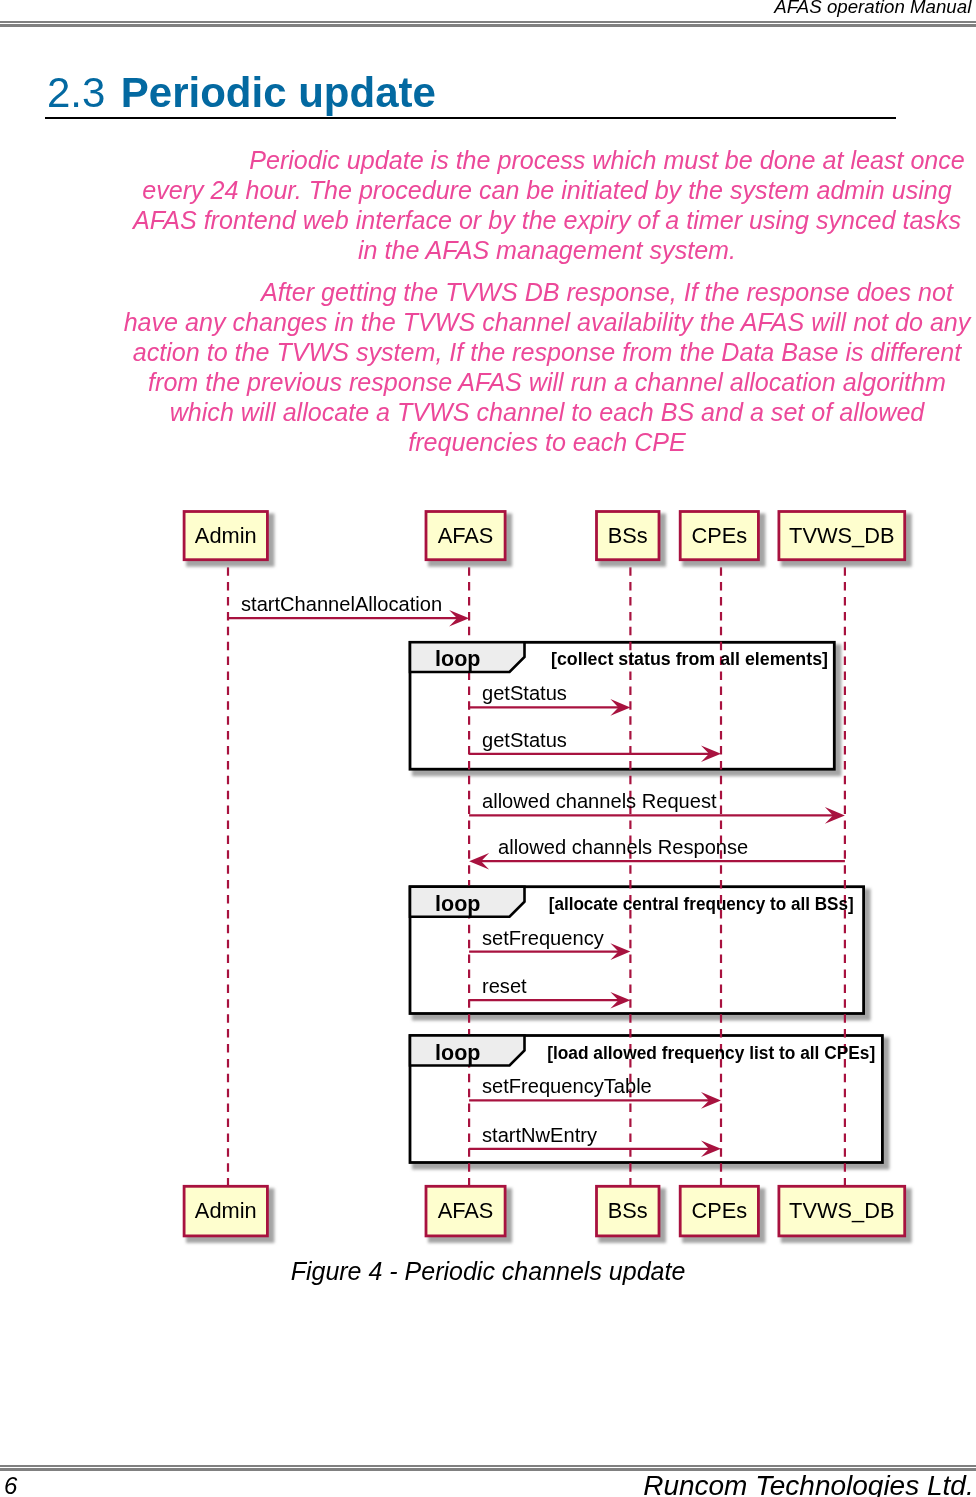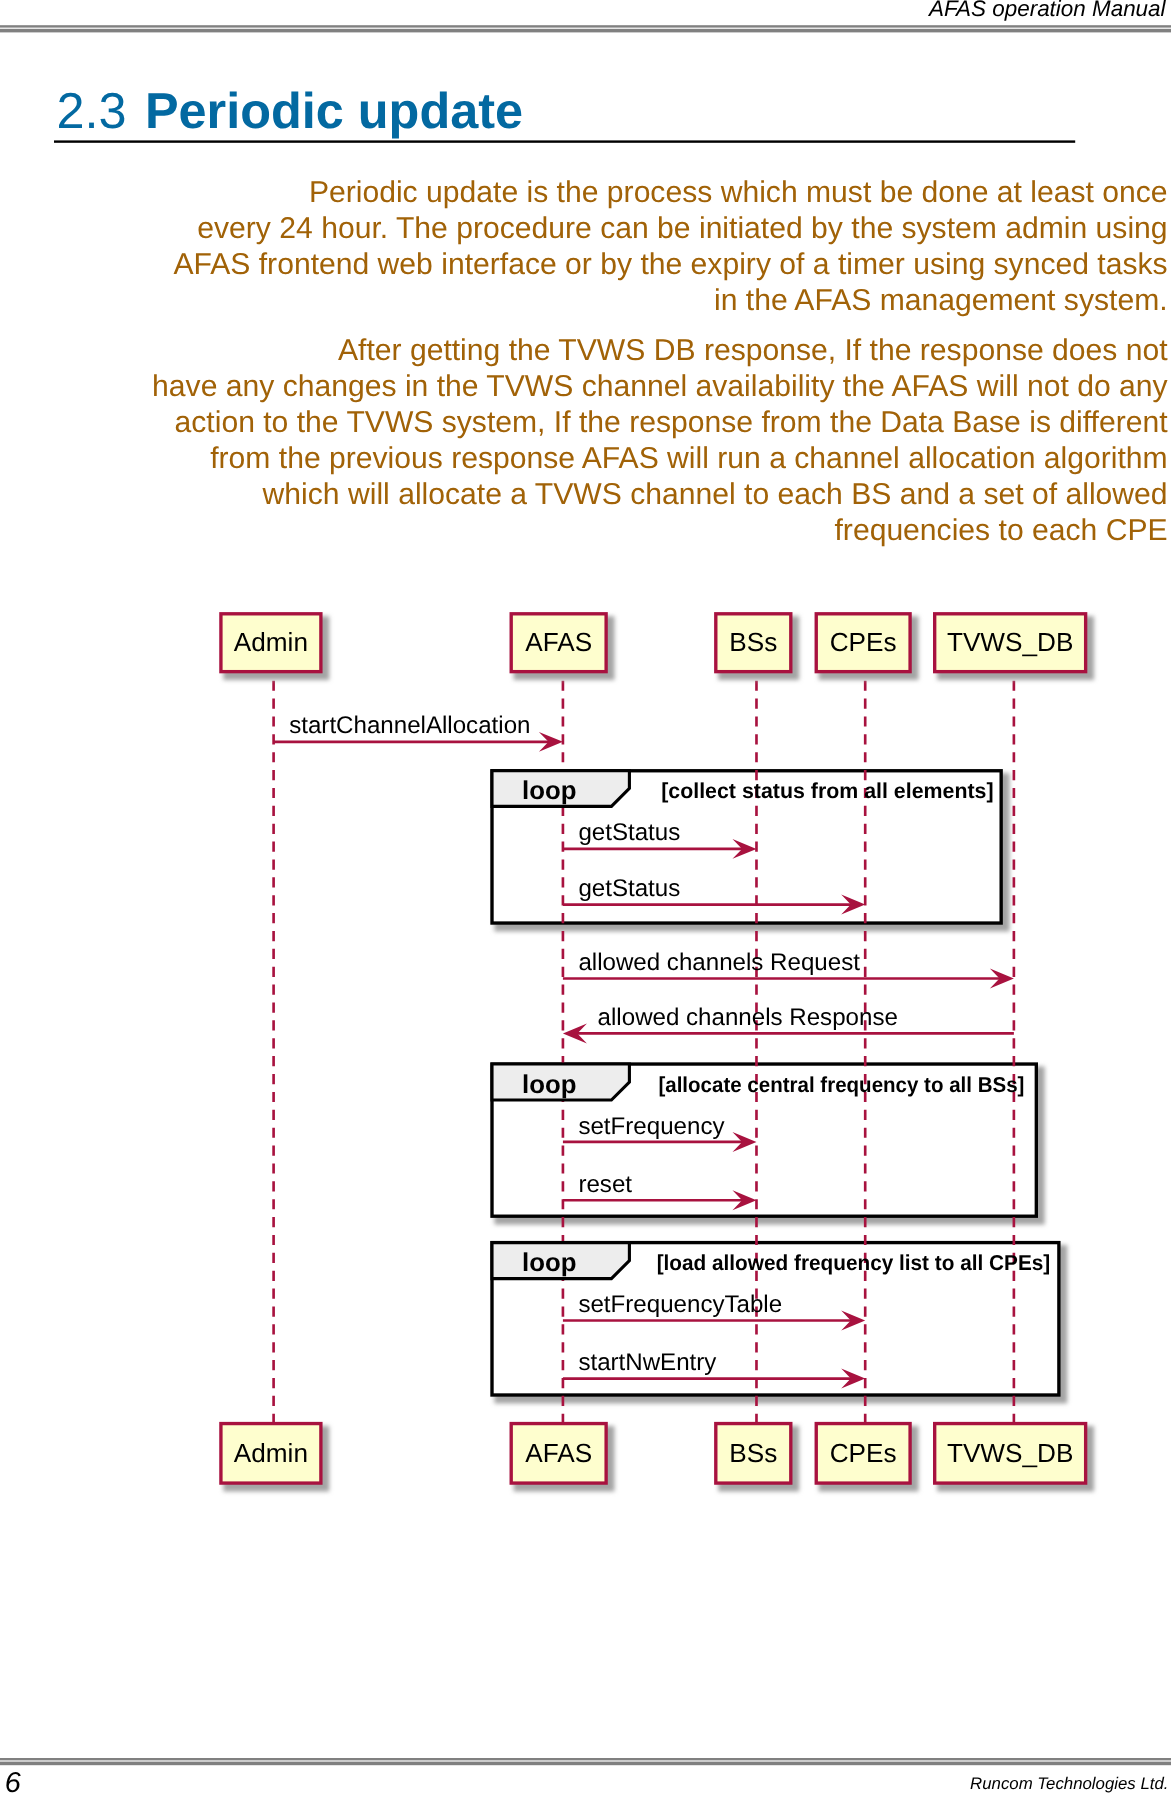--- a/index.html
+++ b/index.html
@@ -30,36 +30,37 @@
     font-size:42px; line-height:40px; font-weight:400; color:#0369a1;
     white-space:pre;
   }
   .h2-num { left:47px; }
   .h2-txt { left:120.8px;font-weight:bold; }
   .h2-rule { position:absolute; left:45px; top:116.7px; right:0; height:2px; background:#000; }
 
   
   .para {
     position:absolute; left:121px; width:852px;
-    font-size:25.1px; line-height:30px; text-align:right;
+    font-size:25.1px; line-height:30px; text-align:center;
     text-indent:120px;
-    color:#a16207;
+    color:#ec4899;
+    font-style:italic;
   }
 
   
   .caption {
     position:absolute; left:0; width:976px; text-align:center;
     font-style:italic; font-size:25px; line-height:30px;
   }
 
   
   .ftr-rule-a { position:absolute; left:0; top:1464.8px; width:976px; height:2px; background:#808080; }
   .ftr-rule-b { position:absolute; left:0; top:1467.9px; width:976px; height:3px; background:#808080; }
   .ftr-page { position:absolute; left:4px; top:1473.5px; font-style:italic; font-size:24px; line-height:24px; }
-  .ftr-co { position:absolute; left:0; top:1474px; width:973.7px; text-align:right; font-style:italic; font-size:14px; line-height:24px; }
+  .ftr-co { position:absolute; left:0; top:1474px; width:973.7px; text-align:right; font-style:italic; font-size:28px; line-height:24px; }
 
   
   #figure { position:absolute; left:0; top:0; width:976px; height:1497px; pointer-events:none; }
   #figure svg { position:absolute; left:0; top:0; -webkit-font-smoothing:antialiased; }
   #figure svg text { -webkit-font-smoothing:antialiased; }
 </style>
 </head>
 <body>
 
 <div class="page">
@@ -155,19 +156,20 @@
         <text x="627.75" y="1218.3999999999999" font-family="&quot;Liberation Sans&quot;, sans-serif" font-size="21.8" font-weight="normal" text-anchor="middle" fill="#000000">BSs</text>
         <rect x="682.2" y="1188.3" width="83.2" height="54.6" fill="#A4A4A4" opacity="1" filter="url(#umlshadow)"></rect>
         <rect x="680.2" y="1186.3" width="78.2" height="49.6" fill="#FEFECE" stroke="#A8123F" stroke-width="2.8"></rect>
         <text x="719.3000000000001" y="1218.3999999999999" font-family="&quot;Liberation Sans&quot;, sans-serif" font-size="21.8" font-weight="normal" text-anchor="middle" fill="#000000">CPEs</text>
         <rect x="780.9" y="1188.3" width="130.8" height="54.6" fill="#A4A4A4" opacity="1" filter="url(#umlshadow)"></rect>
         <rect x="778.9" y="1186.3" width="125.8" height="49.6" fill="#FEFECE" stroke="#A8123F" stroke-width="2.8"></rect>
         <text x="841.8" y="1218.3999999999999" font-family="&quot;Liberation Sans&quot;, sans-serif" font-size="21.8" font-weight="normal" text-anchor="middle" fill="#000000">TVWS_DB</text>
       </svg>
     </div>
 
+  <div class="caption" style="top:1256px">Figure 4 - Periodic channels update</div>
 
   <div class="ftr-rule-a"></div>
   <div class="ftr-rule-b"></div>
   <div class="ftr-page">6</div>
   <div class="ftr-co">Runcom Technologies Ltd.</div>
 
 </div>
 
 </body></html>

